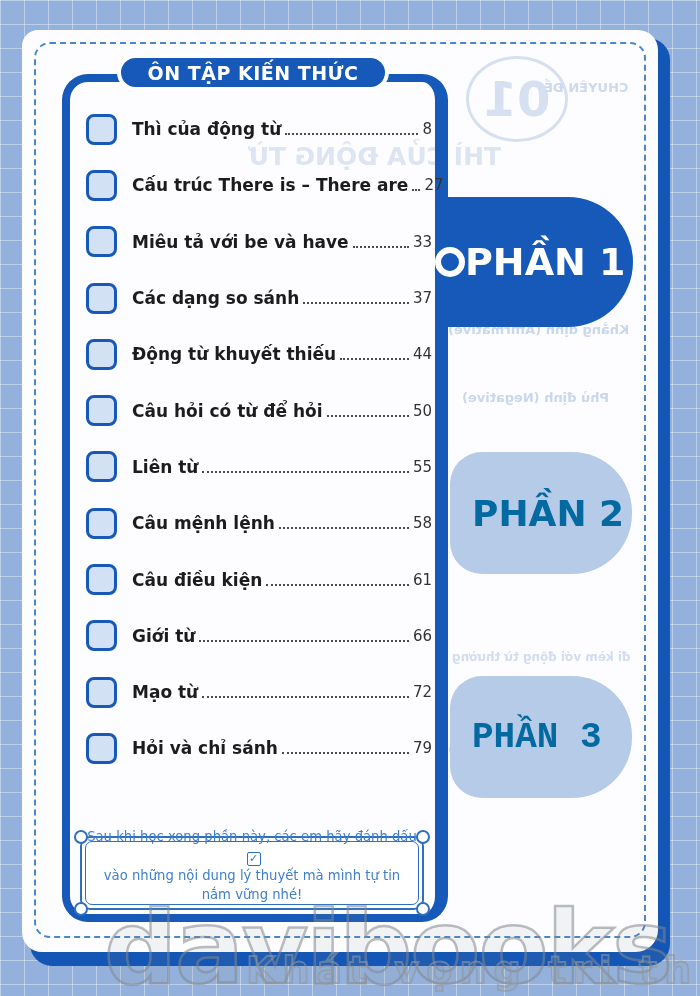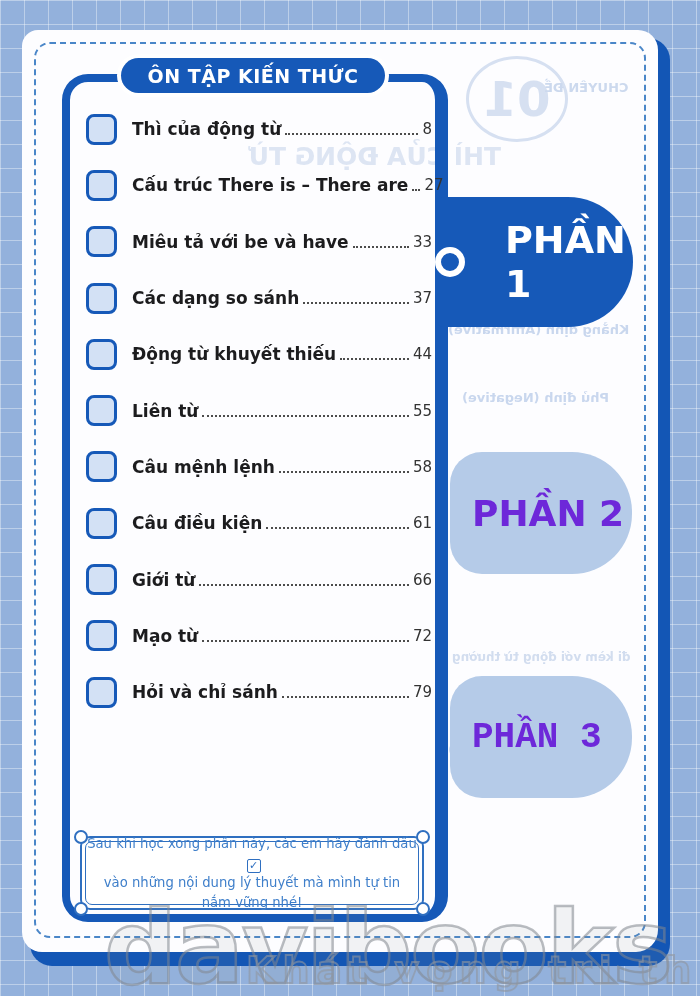--- a/index.html
+++ b/index.html
@@ -41,21 +41,21 @@
   .g6 { left:450px; top:498px; font-size:13px; color:#c9d7ee; }
   .g7 { left:452px; top:650px; font-size:12px; color:#d2ddef; }
   .g8 { left:448px; top:742px; font-size:13px; color:#c9d7ee; }
   
   .toc-box {
     position:absolute; left:62px; top:74px; width:386px; height:848px;
     border:8px solid #1659b8; border-right-width:13px; border-radius:26px;
     z-index:3;
   }
   .badge {
-    position:absolute; left:121px; top:58px; width:264px; height:35px;
+    position:absolute; left:121px; top:58px; width:264px; height:29px;
     background:#1659b8; border-radius:18px; box-shadow:0 0 0 4px #ffffff;
     display:flex; align-items:center; justify-content:center;
     color:#fff; font-weight:bold; font-size:19px; letter-spacing:.5px; z-index:5;
   }
   
   .toc-list { position:absolute; left:86px; top:101px; width:346px; z-index:4; }
   .toc-row { height:56.3px; display:flex; align-items:center; }
   .cbx {
     width:31px; height:31px; flex:none; margin-right:15px;
     border:3.5px solid #1659b8; border-radius:8px; background:#d3e1f5;
@@ -63,34 +63,34 @@
   .lbl { font-weight:bold; font-size:17px; color:#1c1c1e; white-space:nowrap; }
   .leader { flex:1; min-width:8px; border-bottom:2.2px dotted #4c4c4c; margin:0 4px; transform:translateY(5px); }
   .pnum { font-size:15px; color:#333; flex:none; }
   
   .tab { position:absolute; display:flex; align-items:center; z-index:3; }
   .tab-1 { left:437px; top:197px; width:196px; height:130px; background:#1659b8; border-radius:6px 66px 66px 6px; z-index:4; }
   .tab-1 .ring {
     position:absolute; left:-2px; top:50%; transform:translateY(-50%);
     width:30px; height:30px; border:6px solid #fff; border-radius:50%;
   }
-  .tab-1 .tab-txt { margin-left:68px; color:#fff; font-weight:bold; font-size:38px; }
+  .tab-1 .tab-txt { margin-left:28px; color:#fff; font-weight:bold; font-size:38px; }
   .tab-pale { left:450px; width:182px; height:122px; background:#b5cbe8; border-radius:32px 60px 60px 32px; }
   .tab-2 { top:452px; }
   .tab-3 { top:676px;font-family:Liberation Mono, monospace; }
-  .tab-pale .tab-txt { margin-left:22px; color:#6d28d9; font-weight:bold; font-size:36px; }
+  .tab-pale .tab-txt { margin-left:22px; color:#0369a1; font-weight:bold; font-size:36px; }
   
   .note-outer {
     position:absolute; left:80px; top:836px; width:344px; height:74px;
     border:2.5px solid #2f6fc0; border-radius:10px; background:#fff; z-index:4;
   }
   .note-inner {
     position:absolute; left:3px; top:3px; right:3px; bottom:3px;
     border:1.2px solid #2f6fc0; border-radius:7px;
-    display:flex; flex-direction:column; align-items:center; justify-content:center;
+    display:flex; flex-direction:column; align-items:center; justify-content:flex-end;
     color:#3f7fca; font-size:13.2px; line-height:1.45; text-align:center;
   }
   .notch { position:absolute; width:14px; height:14px; background:#fff; border:2px solid #2f6fc0; border-radius:50%; z-index:5; }
   .notch.tl { left:-8px; top:-8px; } .notch.tr { right:-8px; top:-8px; }
   .notch.bl { left:-8px; bottom:-8px; } .notch.br { right:-8px; bottom:-8px; }
   .mark {
     display:inline-block; width:14px; height:14px; border:1.6px solid #2f6fc0; border-radius:2px;
     font-size:11px; line-height:12px; text-align:center; color:#2f6fc0; font-weight:bold;
     vertical-align:-2px; margin-left:3px;
   }
@@ -154,20 +154,26 @@
     <span class="cbx"></span>
     <span class="lbl">Các dạng so sánh</span>
     <span class="leader"></span>
     <span class="pnum">37</span>
   </div>
   <div class="toc-row">
     <span class="cbx"></span>
     <span class="lbl">Động từ khuyết thiếu</span>
     <span class="leader"></span>
     <span class="pnum">44</span>
+  </div>
+  <div class="toc-row">
+    <span class="cbx"></span>
+    <span class="lbl">Câu hỏi có từ để hỏi</span>
+    <span class="leader"></span>
+    <span class="pnum">50</span>
   </div>
   <div class="toc-row">
     <span class="cbx"></span>
     <span class="lbl">Liên từ</span>
     <span class="leader"></span>
     <span class="pnum">55</span>
   </div>
   <div class="toc-row">
     <span class="cbx"></span>
     <span class="lbl">Câu mệnh lệnh</span>

